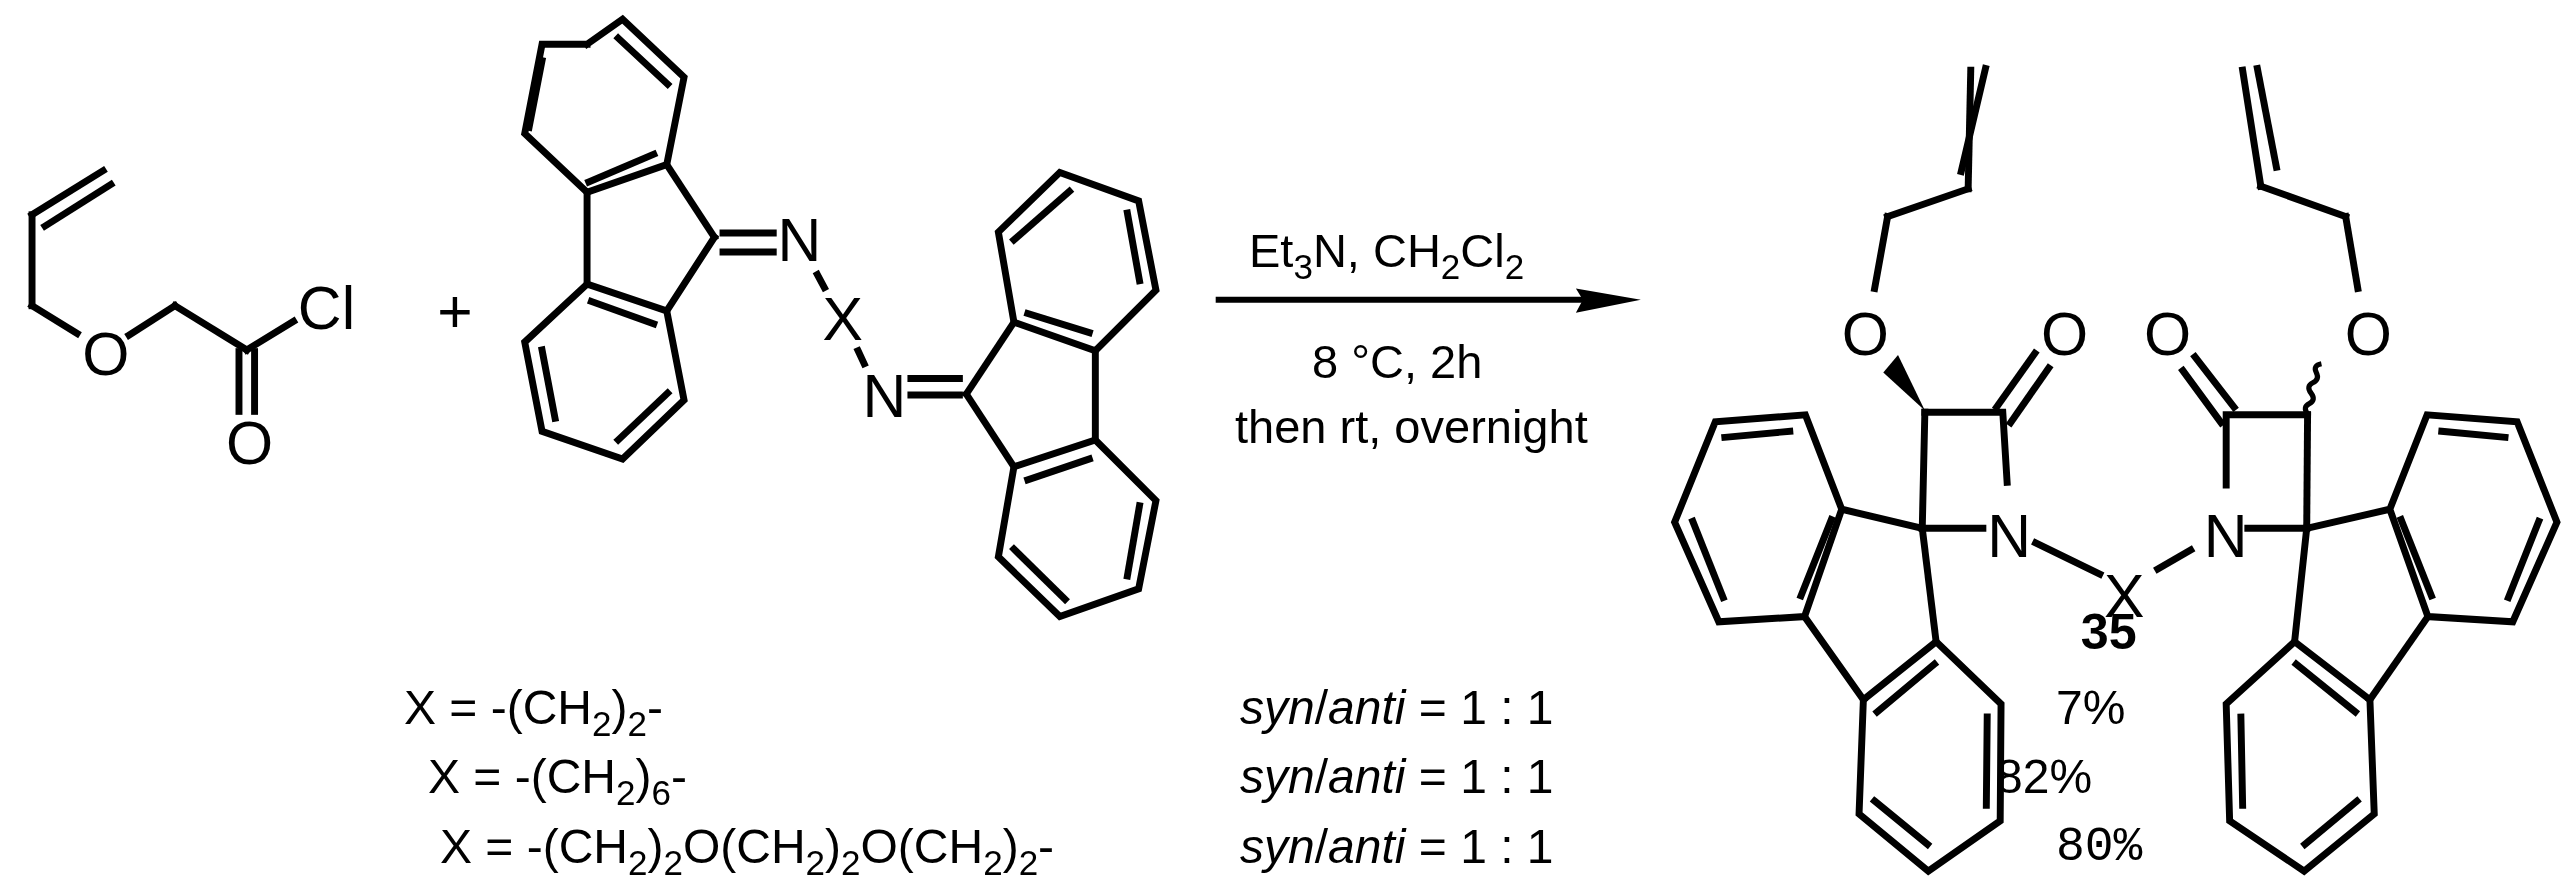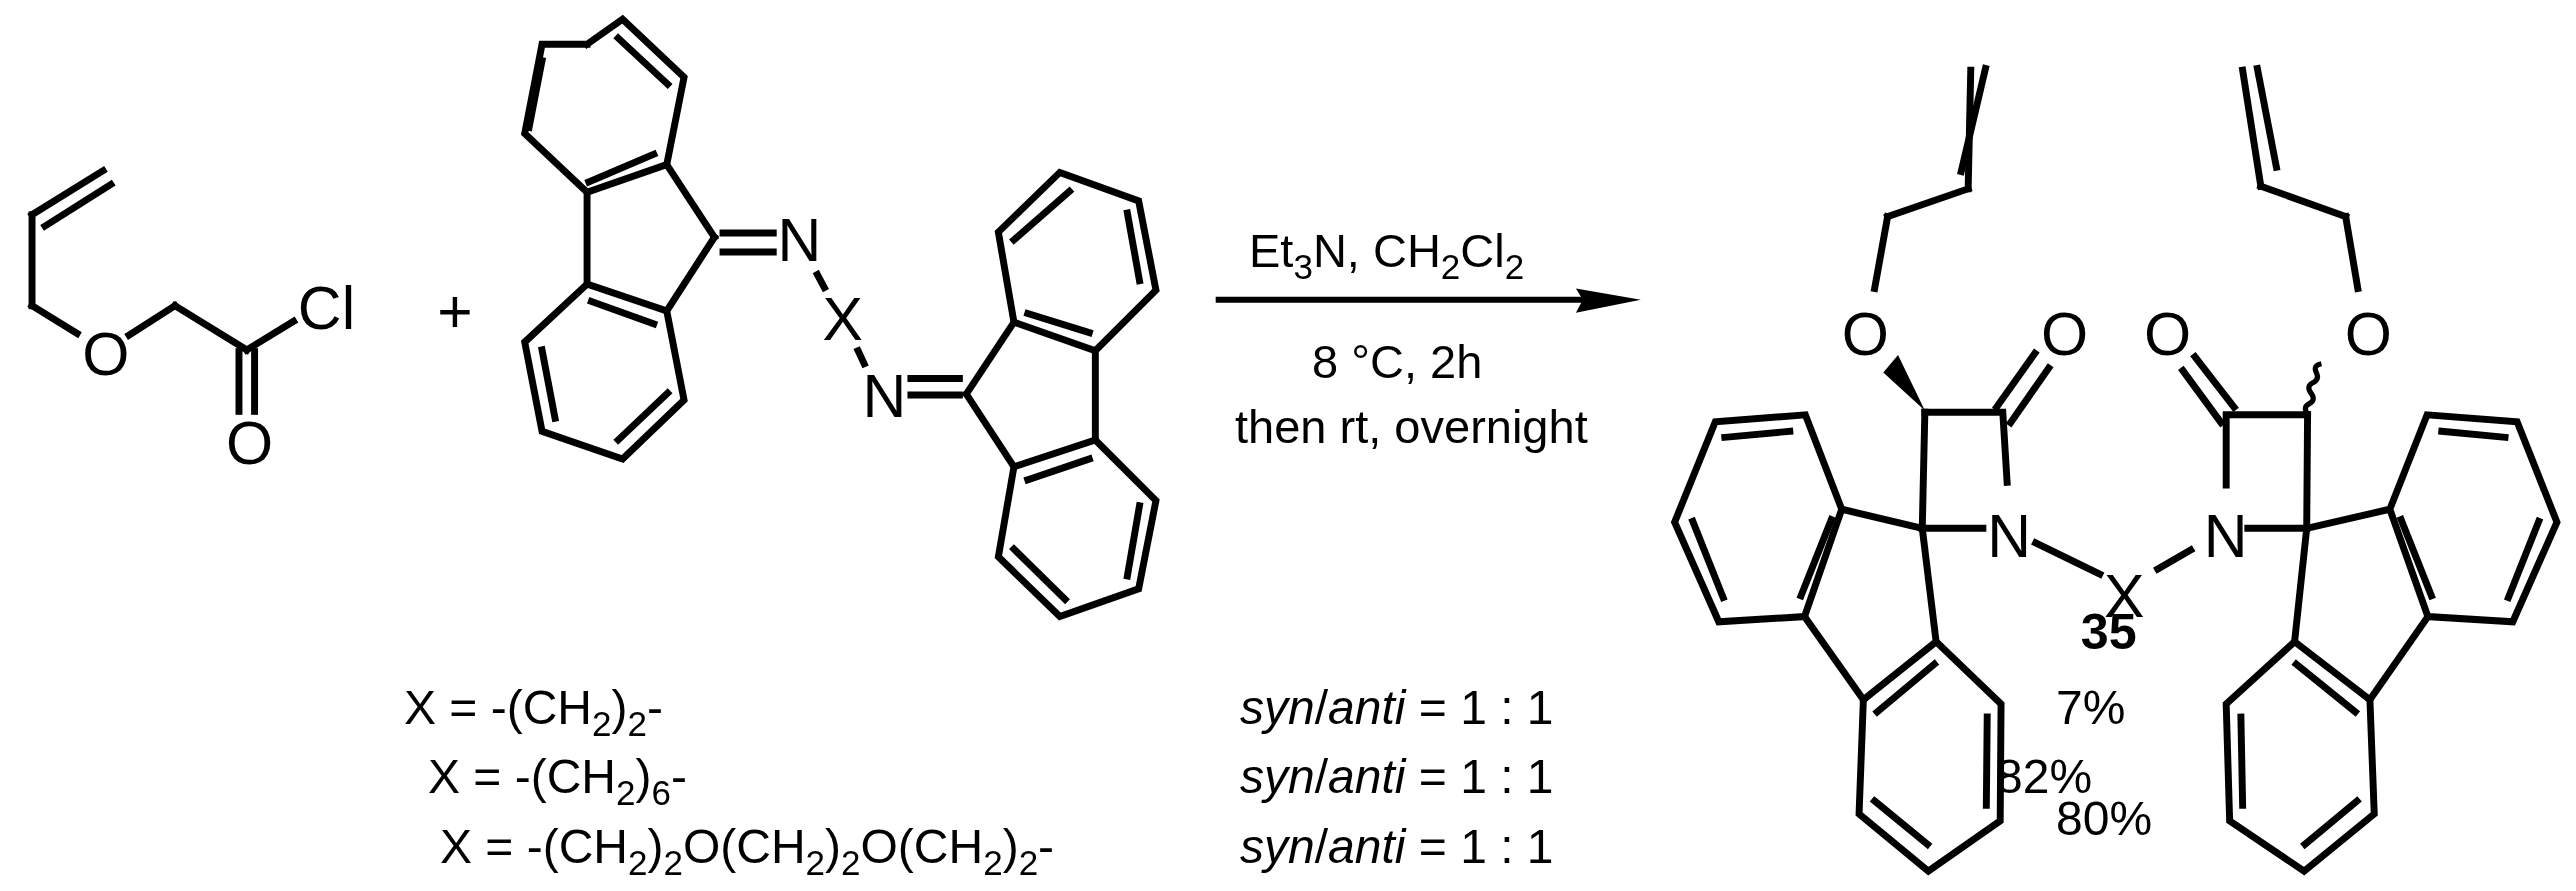--- a/index.html
+++ b/index.html
@@ -175,15 +175,15 @@
   <div class="row" style="left:440px; top:823px;">
     <span>X = -(CH</span><span class="sub">2</span><span>)</span><span class="sub">2</span><span>O(CH</span><span class="sub">2</span><span>)</span><span class="sub">2</span><span>O(CH</span><span class="sub">2</span><span>)</span><span class="sub">2</span><span>-</span>
   </div>
 
   <div class="row" style="left:1240px; top:684px;"><span class="it">syn</span><span>/</span><span class="it">anti</span><span> = 1 : 1</span></div>
   <div class="row" style="left:1240px; top:753px;"><span class="it">syn</span><span>/</span><span class="it">anti</span><span> = 1 : 1</span></div>
   <div class="row" style="left:1240px; top:823px;"><span class="it">syn</span><span>/</span><span class="it">anti</span><span> = 1 : 1</span></div>
 
   <div class="row" style="left:2056px; top:684px;">7%</div>
   <div class="row" style="left:1996px; top:753px;">82%</div>
-  <div class="row" style="left:2056px; top:795px;">80%</div>
+  <div class="row" style="left:2056px; top:823px;font-family:Liberation Mono, monospace;">80%</div>
 </div>
 
 
 </body></html>

